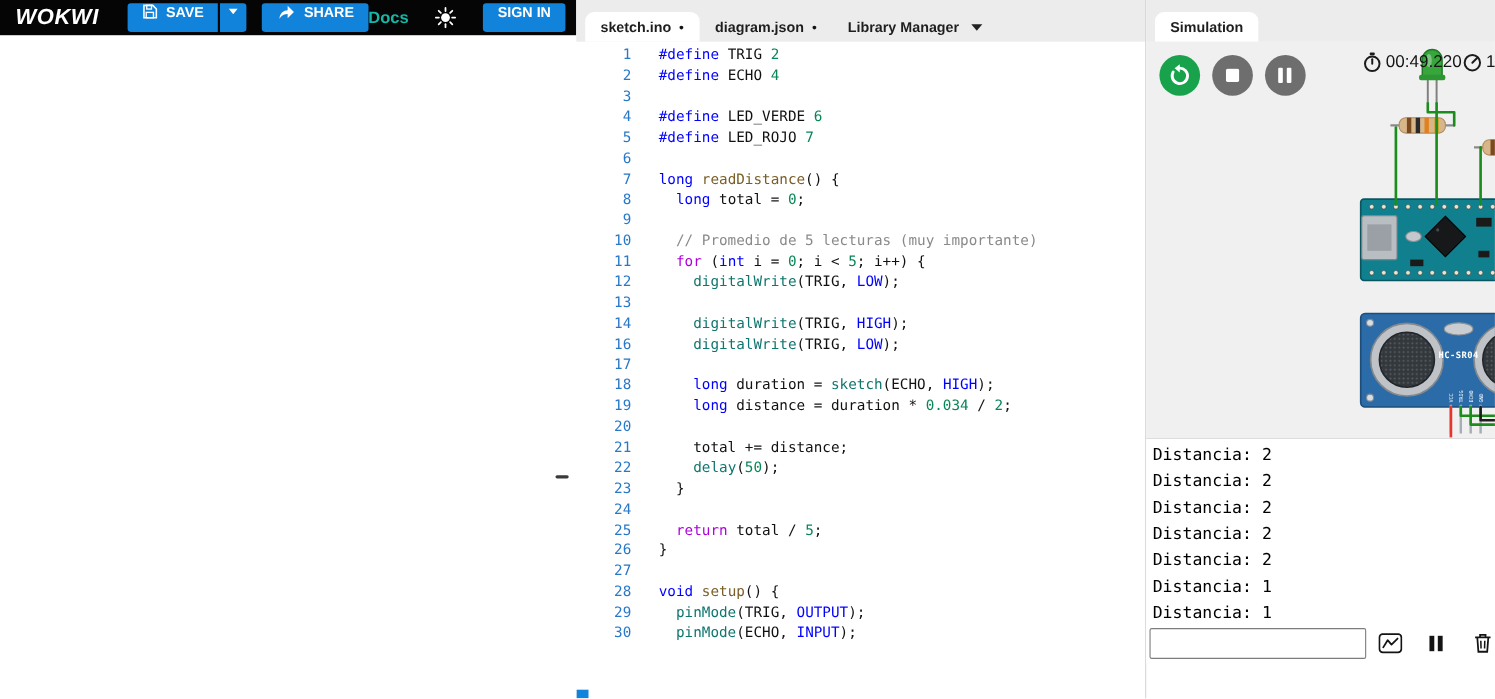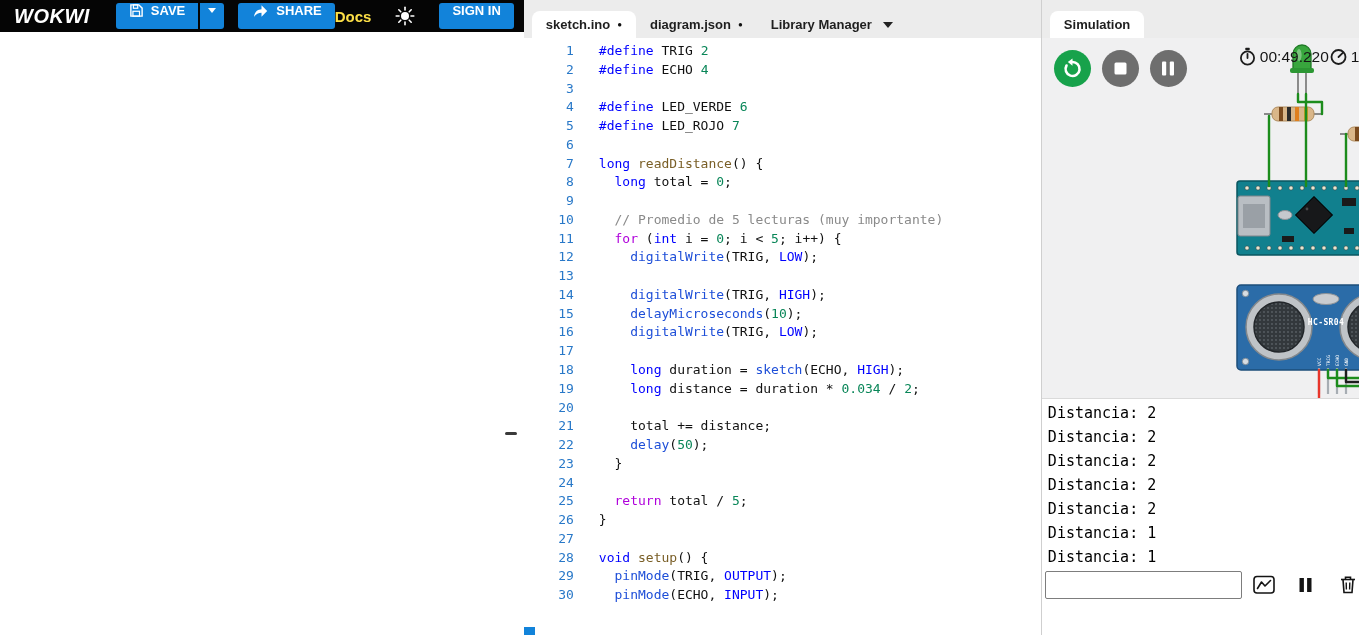--- a/index.html
+++ b/index.html
@@ -10,21 +10,21 @@
   .topbar{height:32px;background:#050505;display:flex;align-items:center;padding:0 10px;flex:none}
   .logo{color:#fff;font-style:italic;font-weight:700;font-size:20px;letter-spacing:.5px;margin:0 26px 0 4px}
   .tb-btn{display:inline-flex;align-items:flex-start;gap:7px;height:26px;padding:0 13px;border:none;border-radius:3px;
           background:var(--accent-blue);color:#fff;font-weight:700;font-size:13px;cursor:pointer;font-family:inherit}
   .btn-group{display:flex;gap:2px}
   .btn-group .save{border-radius:3px 0 0 3px}
   .btn-group .caretbtn{border-radius:0 3px 3px 0;padding:0 8px}
   .dd-caret{width:0;height:0;border:4.5px solid transparent;border-top:5px solid #fff;margin-top:5px}
   .share{margin-left:14px}
   .tb-right{margin-left:auto;display:flex;align-items:center;gap:24px}
-  .docs{color:#fde047;font-weight:700;font-size:15px;cursor:pointer}
+  .docs{color:#14b8a6;font-weight:700;font-size:15px;cursor:pointer}
   .signin{height:26px}
 
   
   .main{flex:1;display:flex;min-height:0}
   .left-panel{width:517px;flex:none;display:flex;flex-direction:column;position:relative;background:#fff}
   .vdivider{width:1px;background:#cfcfcf;flex:none}
   .right-panel{flex:1;display:flex;flex-direction:column;min-width:0}
 
   
   .tabstrip{height:38px;background:#ececec;display:flex;align-items:flex-end;padding:0 8px;flex:none}
@@ -32,21 +32,21 @@
        color:#1e1e1e;border-radius:8px 8px 0 0;cursor:pointer;white-space:nowrap}
   .tab.active{background:#fff}
   .dirty{font-size:8px;line-height:1;color:#111}
   .tab-caret{width:0;height:0;border:5px solid transparent;border-top:6px solid #222;margin-top:6px;margin-left:4px}
 
   
   .editor{flex:1;overflow:hidden;padding-top:4px;position:relative;background:#fff}
   .cl{display:flex;height:18.77px;font-family:"DejaVu Sans Mono",monospace;font-size:13px;line-height:18.77px}
   .ln{width:50px;flex:none;text-align:right;color:#2878c8;user-select:none}
   .ct{padding-left:25px;white-space:pre}
-  .tk-d{color:#111}.tk-k{color:#0000ff}.tk-n{color:#098658}.tk-c{color:#1d4ed8}
+  .tk-d{color:#111}.tk-k{color:#0000ff}.tk-n{color:#098658}.tk-c{color:#0f766e}
   .tk-m{color:#8a8a8a}.tk-f{color:#795e26}.tk-ctl{color:#af00db}
   .corner-chip{position:absolute;left:0;bottom:0;width:11px;height:8px;background:var(--accent-blue)}
 
   
   .sim-area{position:relative;height:360px;flex:none;background:#f0f0f1;overflow:hidden}
   .circuit{position:absolute;inset:0}
   .sim-controls{position:absolute;top:12px;left:12px;display:flex;gap:11px}
   .ctl{width:37px;height:37px;border-radius:50%;border:none;display:flex;align-items:center;justify-content:center;cursor:pointer}
   .ctl.run{background:var(--run-green)}
   .ctl.gray{background:var(--btn-gray)}
@@ -194,24 +194,20 @@
             <div class="cl">
               <span class="ln">12</span>
               <span class="ct"><span class="tk-d">    </span><span class="tk-c">digitalWrite</span><span class="tk-d">(TRIG, </span><span class="tk-k">LOW</span><span class="tk-d">);</span></span>
             </div>
             <div class="cl">
               <span class="ln">13</span>
             </div>
             <div class="cl">
               <span class="ln">14</span>
               <span class="ct"><span class="tk-d">    </span><span class="tk-c">digitalWrite</span><span class="tk-d">(TRIG, </span><span class="tk-k">HIGH</span><span class="tk-d">);</span></span>
-            </div>
-            <div class="cl">
-              <span class="ln">15</span>
-              <span class="ct"><span class="tk-d">    </span><span class="tk-c">delayMicroseconds</span><span class="tk-d">(</span><span class="tk-n">10</span><span class="tk-d">);</span></span>
             </div>
             <div class="cl">
               <span class="ln">16</span>
               <span class="ct"><span class="tk-d">    </span><span class="tk-c">digitalWrite</span><span class="tk-d">(TRIG, </span><span class="tk-k">LOW</span><span class="tk-d">);</span></span>
             </div>
             <div class="cl">
               <span class="ln">17</span>
               <span class="ct"></span>
             </div>
             <div class="cl">

